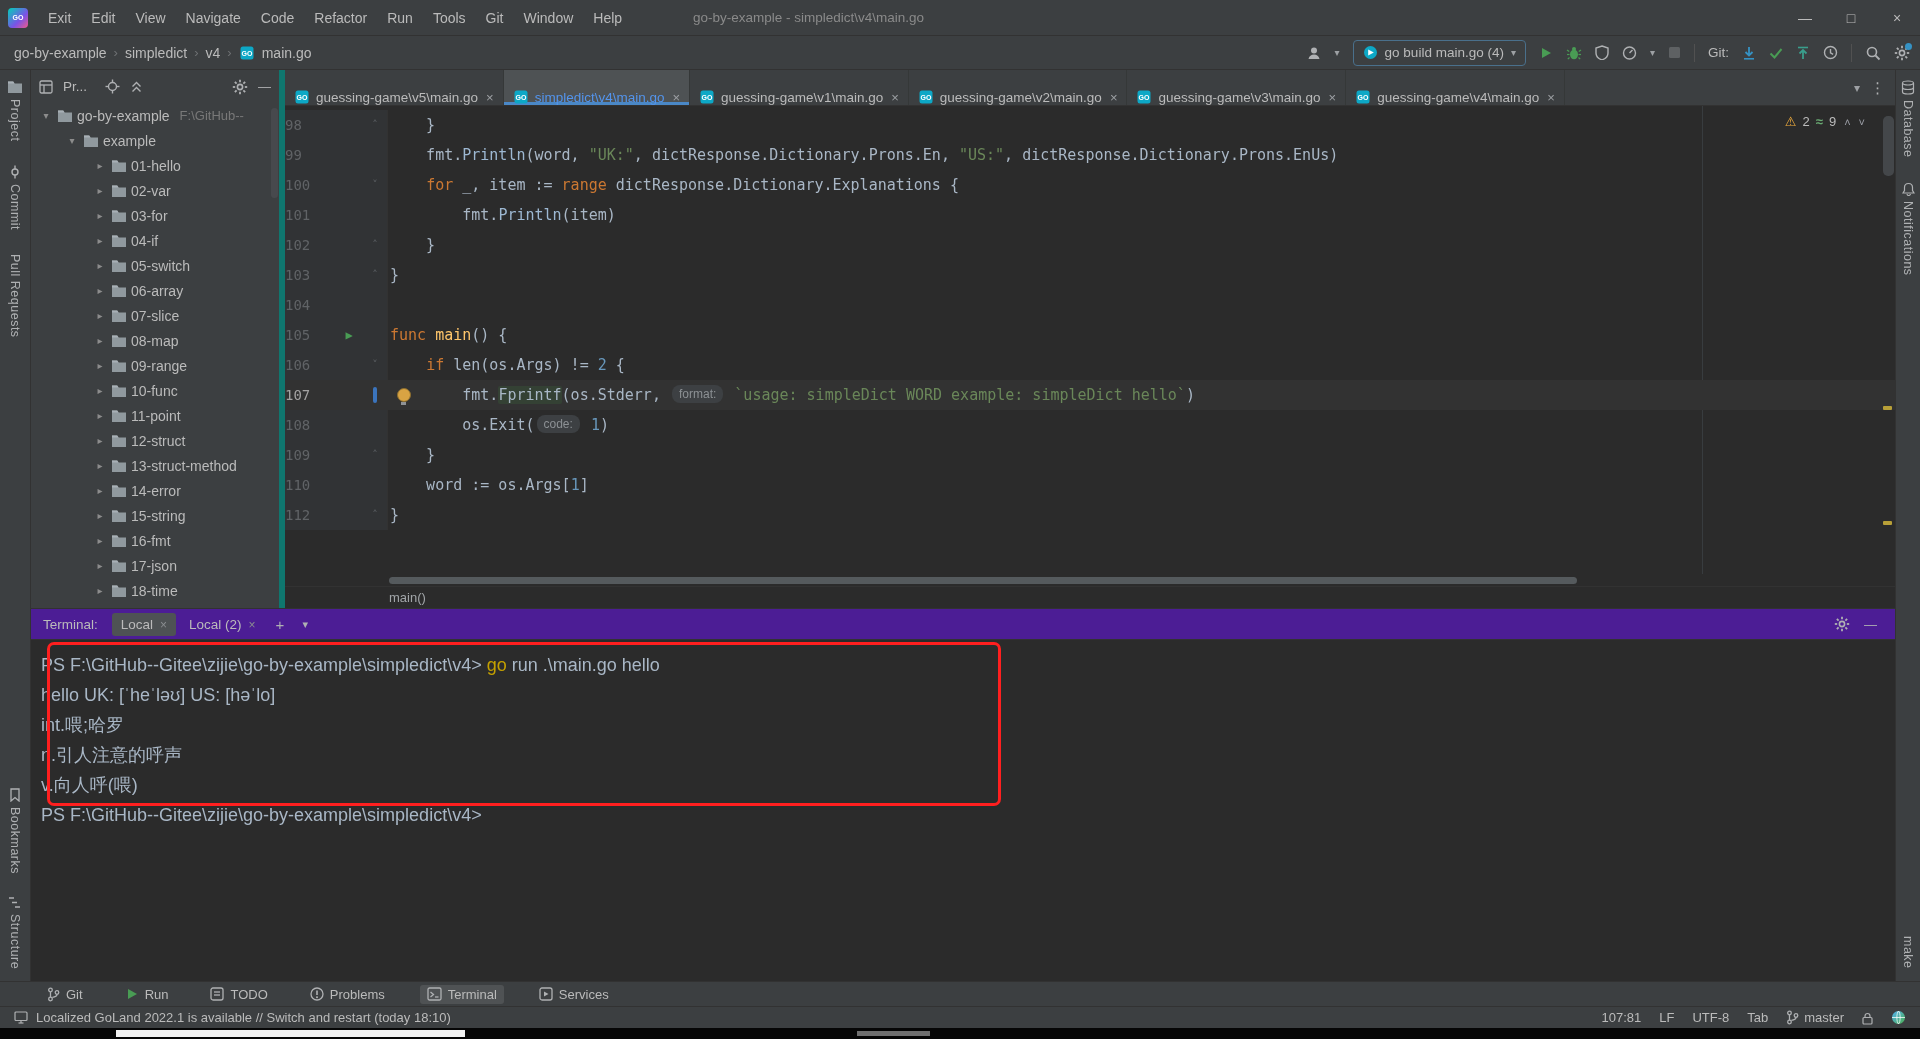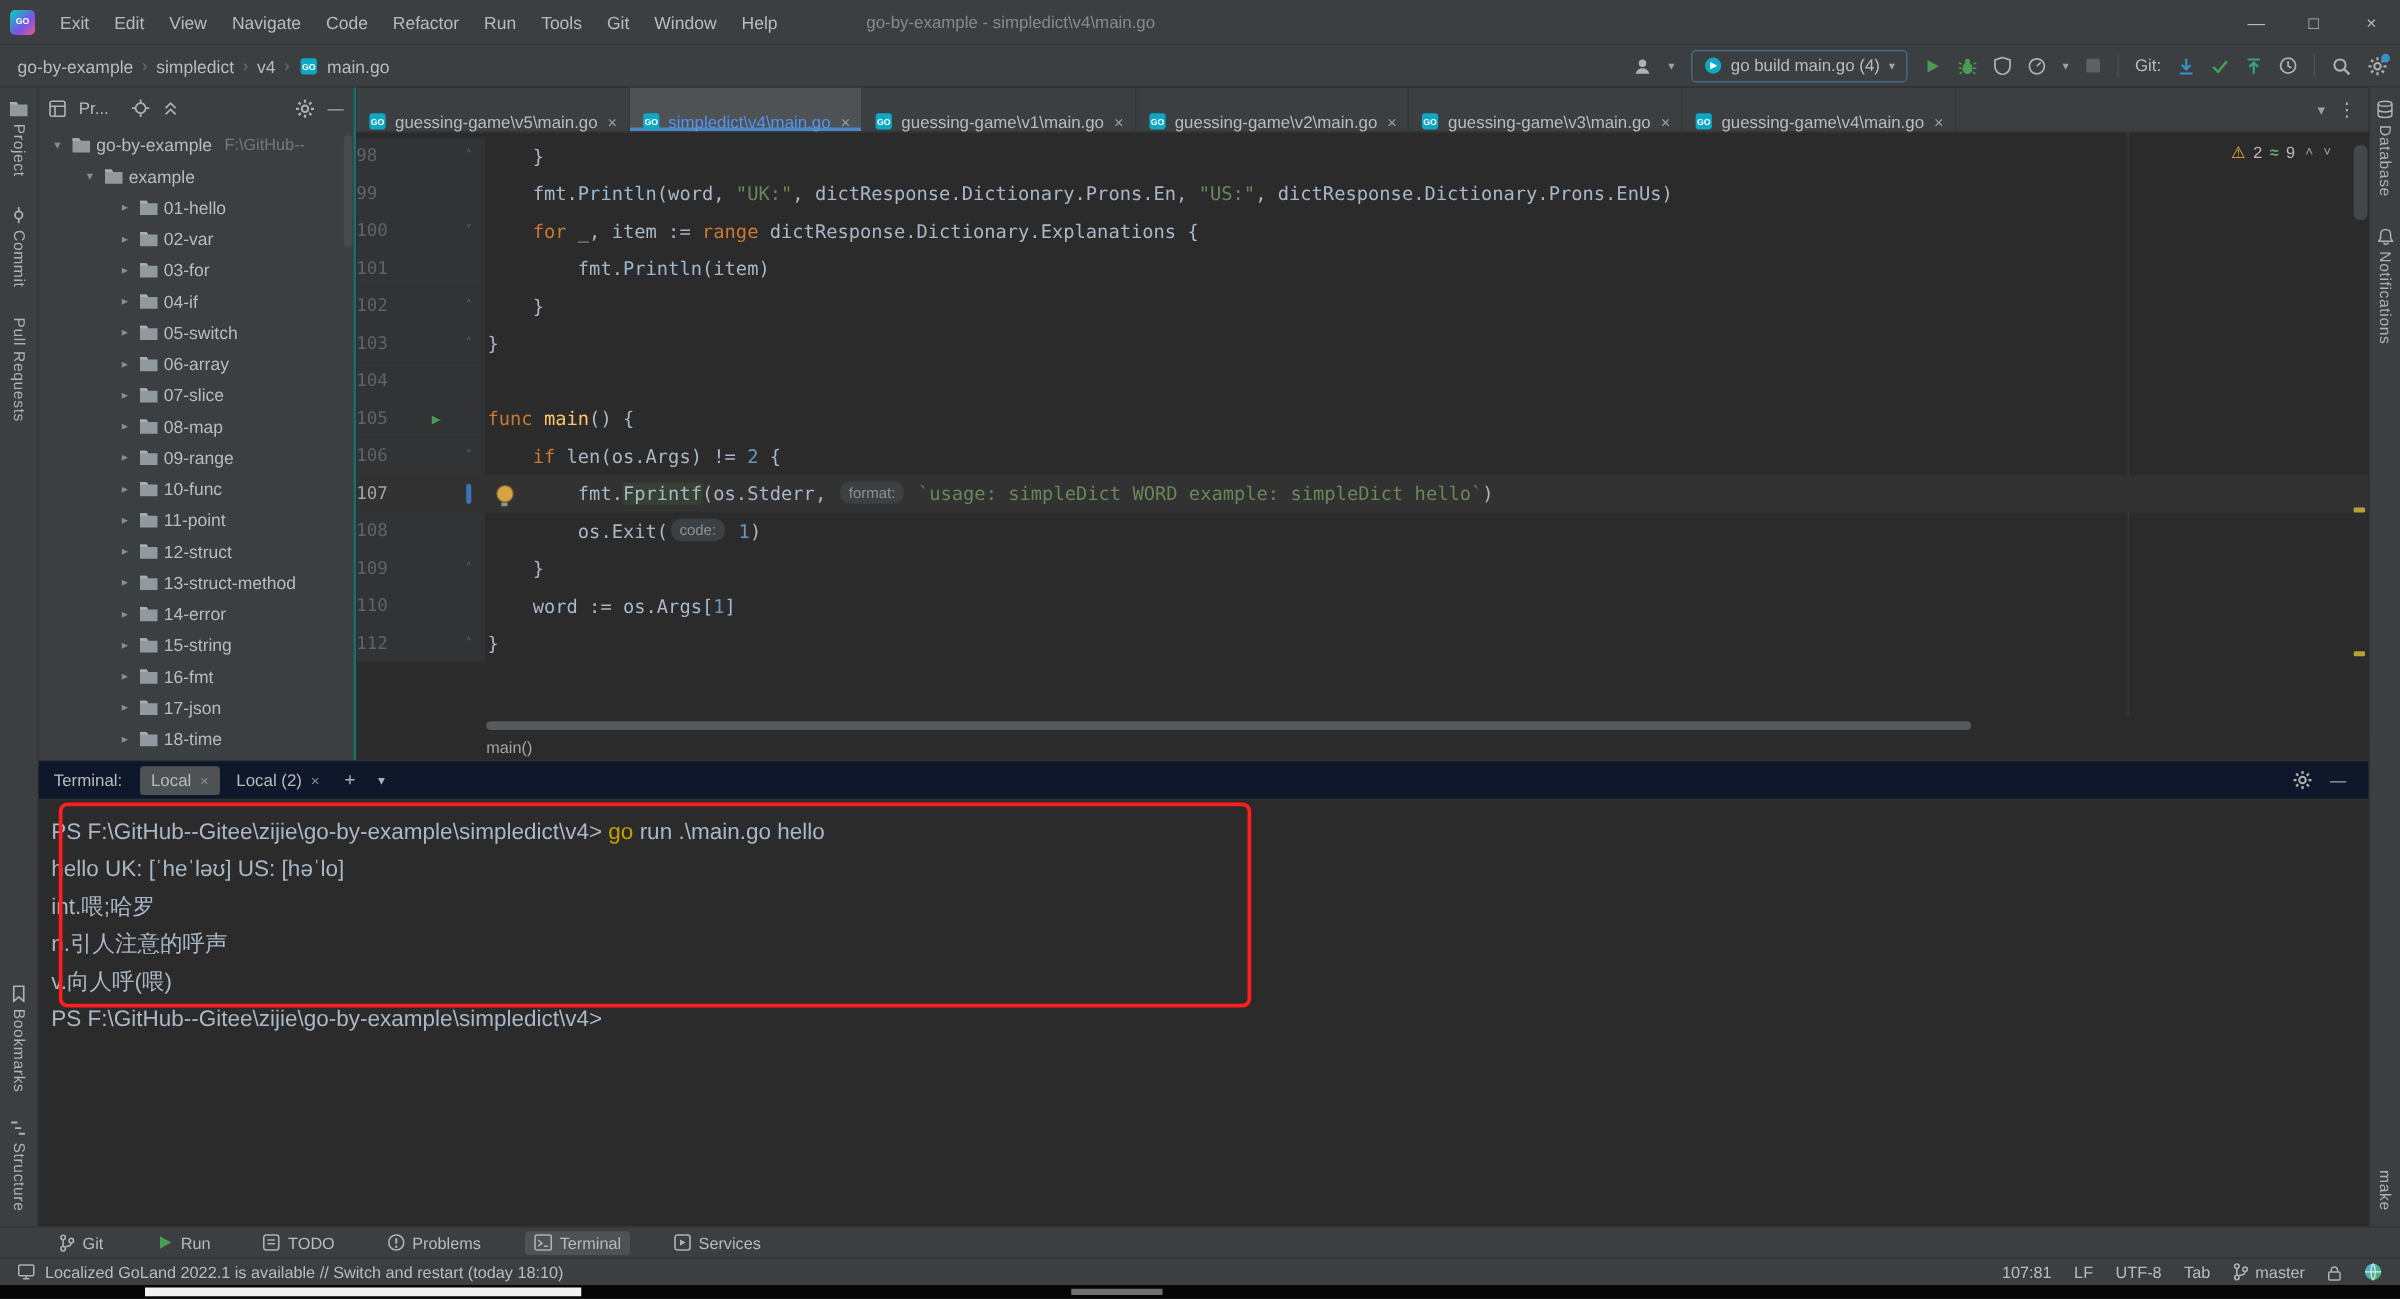--- a/index.html
+++ b/index.html
@@ -38,21 +38,21 @@
   .strip.right{border-left:1px solid #323232}
   .strip-group-top{display:flex;flex-direction:column;align-items:center;gap:24px;margin-top:10px}
   .strip-group-bottom{display:flex;flex-direction:column;align-items:center;gap:22px;margin-top:auto;margin-bottom:12px}
   .strip-item{display:flex;flex-direction:column;align-items:center;gap:5px}
   .vlabel{writing-mode:vertical-rl;font-size:12.5px;color:#AFB1B3;letter-spacing:.5px;white-space:nowrap}
 
   .center{display:flex;flex-direction:column}
   .upper{height:538px;display:grid;grid-template-columns:254px 1fr}
 
   
-  .project-panel{background:#3C3F41;border-right:2px solid #0f766e;box-sizing:border-box;display:flex;flex-direction:column;overflow:hidden;position:relative}
+  .project-panel{background:#3C3F41;border-right:6px solid #0f766e;box-sizing:border-box;display:flex;flex-direction:column;overflow:hidden;position:relative}
   .pp-header{height:33px;display:flex;align-items:center;padding:0 8px;gap:10px;flex:none}
   .pp-title{font-size:13.5px;color:#BBBBBB;margin-right:8px}
   .pp-spacer{flex:1}
   .tree{flex:1;overflow:hidden;font-size:14px}
   .tree-row{height:25px;display:flex;align-items:center;gap:4px;white-space:nowrap;overflow:hidden}
   .tw{color:#8C8C8C;font-size:10px;width:14px;text-align:center;flex:none}
   .tree-path{color:#787878;margin-left:6px;font-size:13px}
   .tree-scroll{position:absolute;right:1px;top:38px;width:7px;height:90px;background:#4B4F52;border-radius:4px;opacity:.7}
 
   
@@ -94,21 +94,21 @@
   .stripe-mark{position:absolute;right:3px;width:9px;height:4px;background:#B8A038;border-radius:1px;z-index:4}
   .vthumb{position:absolute;right:1px;top:10px;width:11px;height:60px;background:#4B4F52;border-radius:5px;opacity:.8;z-index:4}
 
   .hscroll{height:12px;flex:none;position:relative}
   .hthumb{position:absolute;left:104px;top:3px;width:1188px;height:7px;background:#555A5D;border-radius:4px}
 
   .ed-crumb{height:22px;flex:none;display:flex;align-items:center;padding-left:104px;font-size:13px;color:#A1A5A8;border-top:1px solid #323232;box-sizing:border-box;background:#2B2B2B}
 
   
   .terminal{height:373px;display:flex;flex-direction:column;background:#2B2B2B;border-top:1px solid #323232;box-sizing:border-box}
-  .term-tabs{height:31px;background:#0f172a;display:flex;align-items:center;padding:0 12px;gap:4px;flex:none;border-bottom:1px solid #323232;box-sizing:border-box}
+  .term-tabs{height:31px;background:#4c1d95;display:flex;align-items:center;padding:0 12px;gap:4px;flex:none;border-bottom:1px solid #323232;box-sizing:border-box}
   .term-label{margin-right:10px;color:#BBBBBB;font-size:13.5px}
   .term-tab{display:flex;align-items:flex-end;gap:7px;padding:4px 9px;border-radius:3px;font-size:13.5px;color:#BBBBBB}
   .term-tab.active{background:#4E5254}
   .term-x{color:#8A8D90;font-size:12px}
   .term-btn{padding:0 7px;color:#AFB1B3;font-size:15px}
   .term-tabs-right{margin-left:auto;display:flex;align-items:center;gap:14px;padding-right:6px}
   .term-body{flex:1;position:relative;padding:10px 0 0 10px;font-family:Liberation Sans, sans-serif;font-size:18px;color:#BBBBBB;overflow:hidden}
   .term-line{height:30px;line-height:30px;white-space:pre}
   .scmd{color:#C4A000}
   .red-annotation{position:absolute;left:16px;top:2px;width:948px;height:158px;border:3px solid #FF1F1F;border-radius:7px;pointer-events:none;z-index:6}

